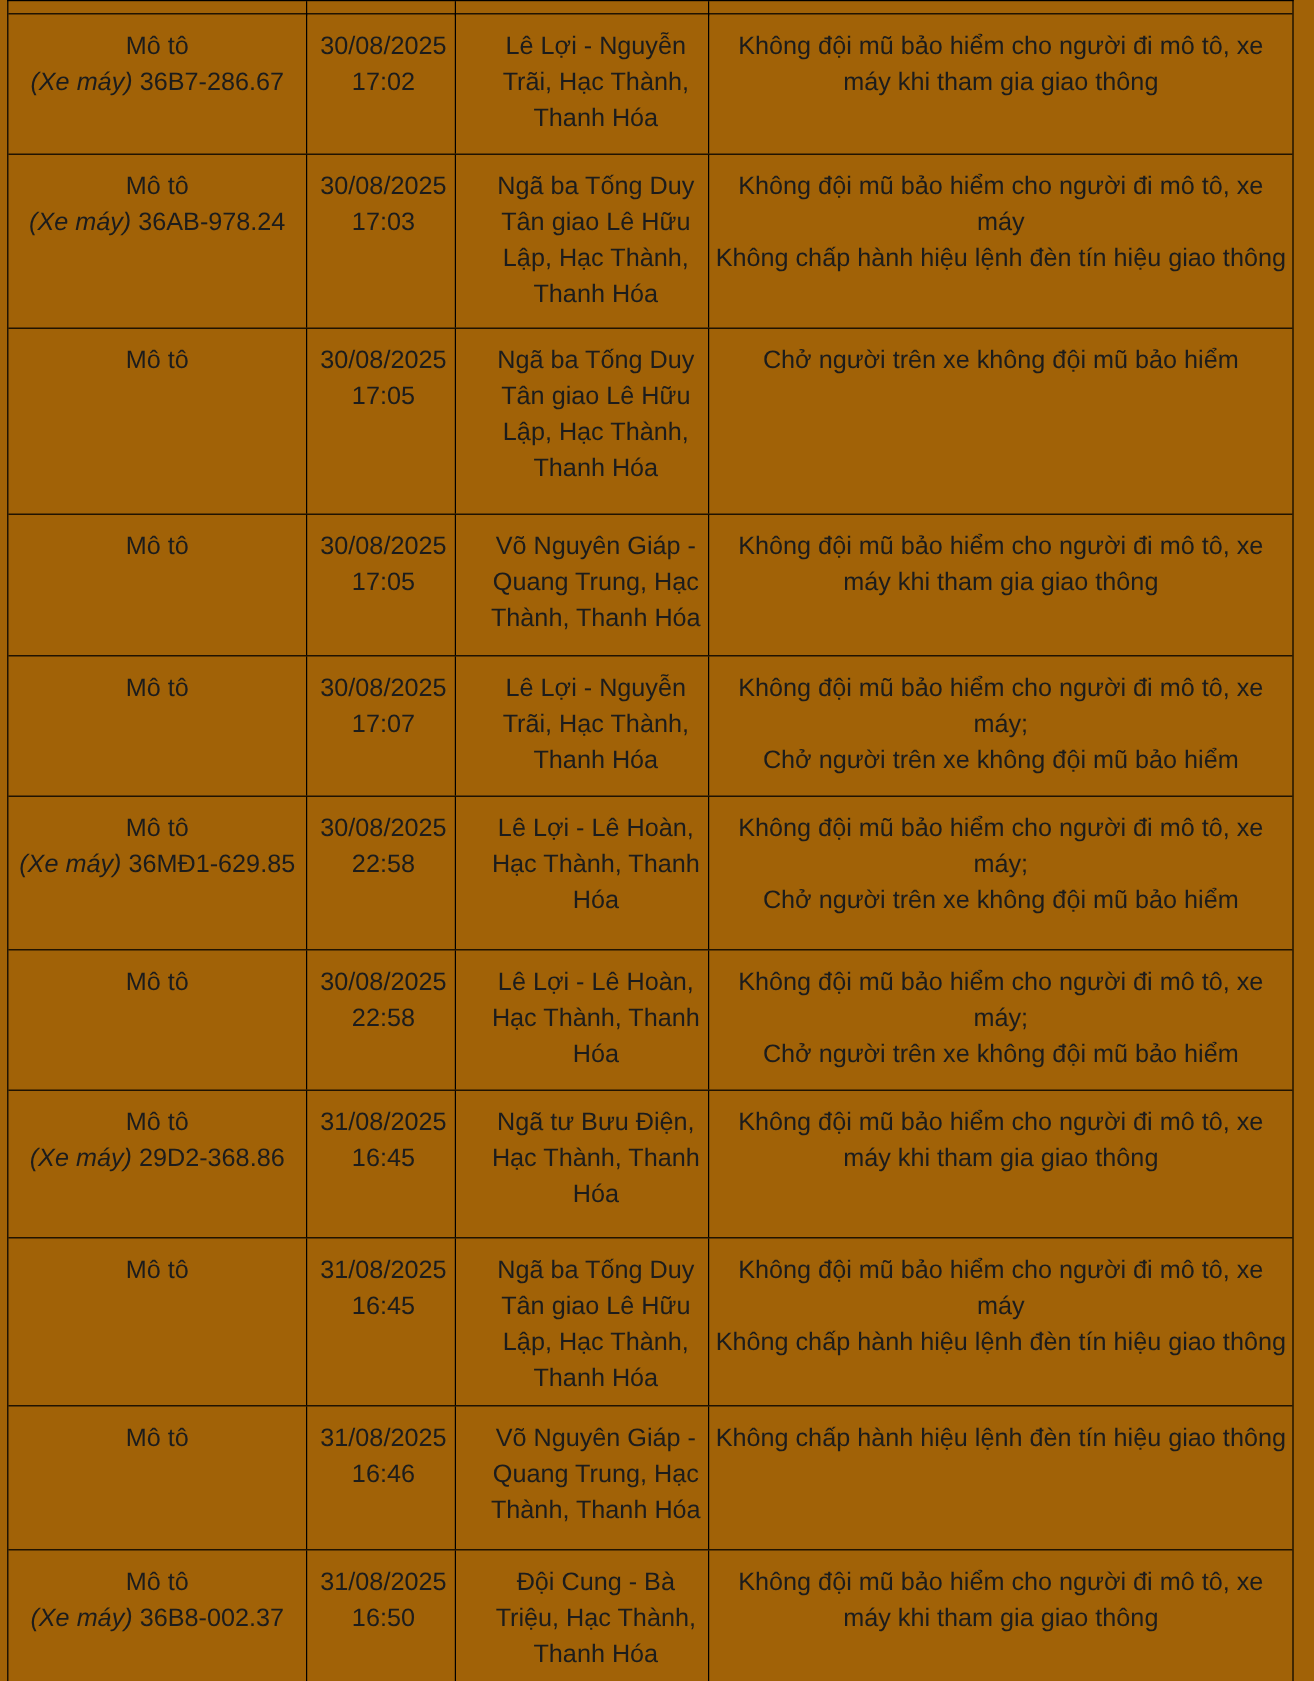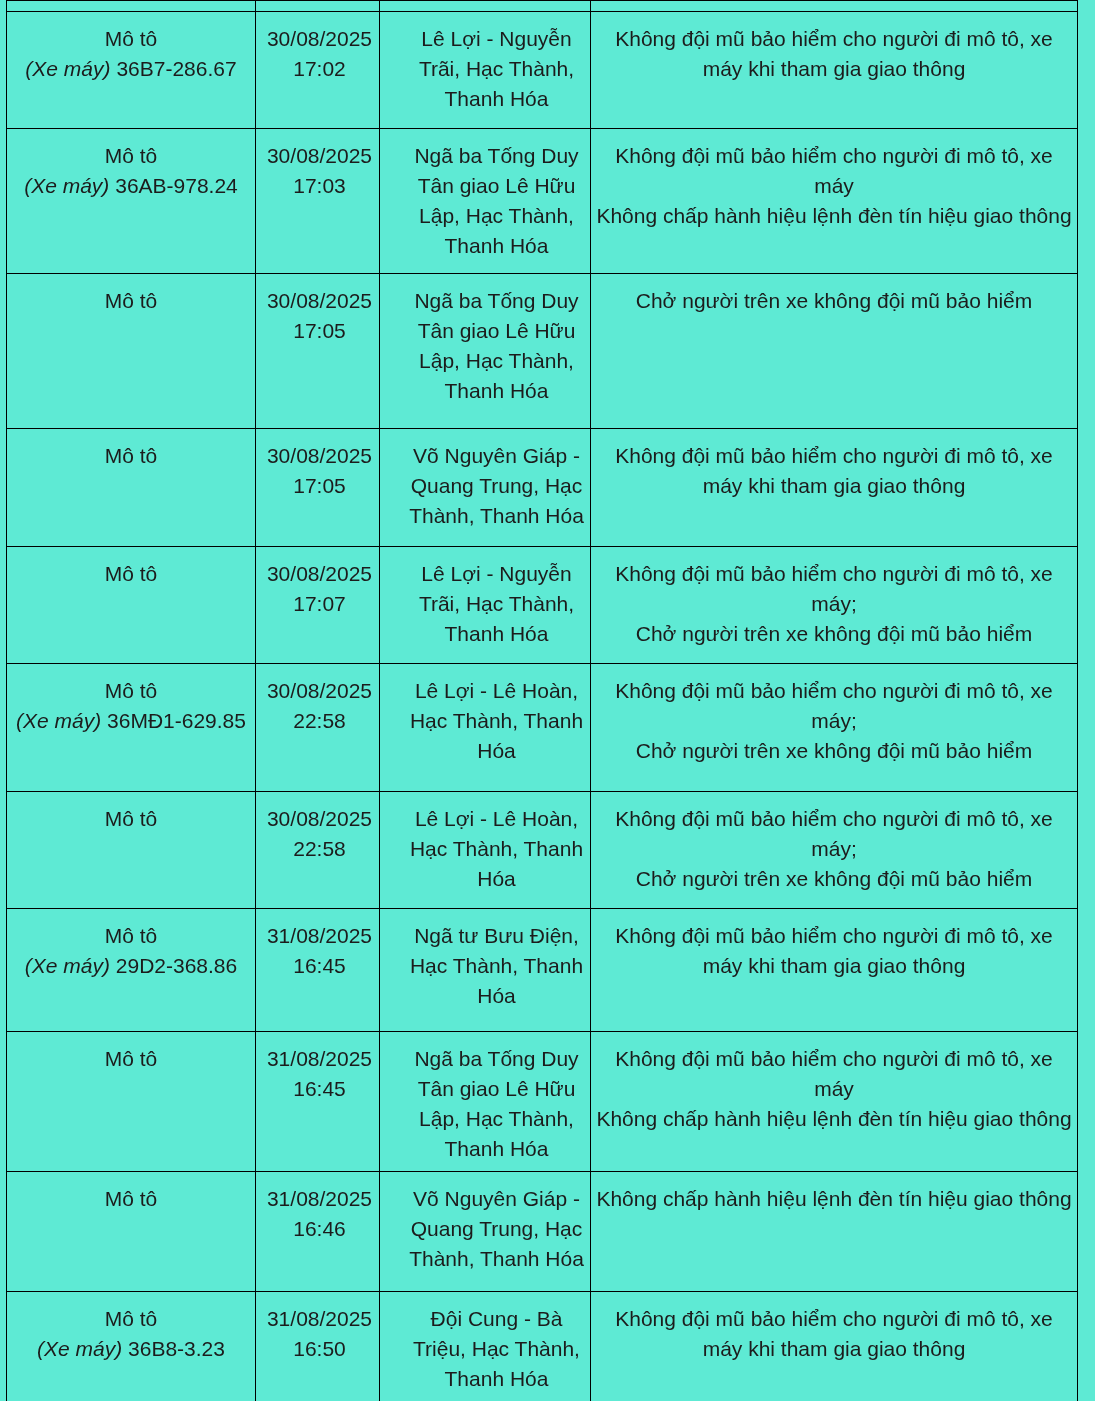--- a/index.html
+++ b/index.html
@@ -8,21 +8,21 @@
     font-family: "Liberation Sans", sans-serif;
     font-size: 21px;
     line-height: 30px;
     color: #1c1c1c;
   }
   .viewport {
     width: 1095px;
     height: 1401px;
     overflow: hidden;
     position: relative;
-    background: #5eead4;
+    background: #a16207;
   }
   .vtable {
     margin-left: 6px;
     width: 1072px;
     border-left: 1px solid #000;
     border-right: 1px solid #000;
     border-top: 1px solid #000;
   }
   .vrow {
     display: grid;
@@ -231,21 +231,21 @@
         <div>Võ Nguyên Giáp - Quang Trung, Hạc Thành, Thanh Hóa</div>
       </div>
       <div class="cell c4">
         <div>Không chấp hành hiệu lệnh đèn tín hiệu giao thông</div>
       </div>
     </div>
 
     <div class="vrow r11">
       <div class="cell c1">
         <div>Mô tô</div>
-        <div><span class="veh-class">(Xe máy)</span> <span>36B8-3.23</span></div>
+        <div><span class="veh-class">(Xe máy)</span> <span>36B8-002.37</span></div>
       </div>
       <div class="cell c2">
         <div>31/08/2025</div>
         <div>16:50</div>
       </div>
       <div class="cell c3">
         <div>Đội Cung - Bà Triệu, Hạc Thành, Thanh Hóa</div>
       </div>
       <div class="cell c4">
         <div>Không đội mũ bảo hiểm cho người đi mô tô, xe máy khi tham gia giao thông</div>

